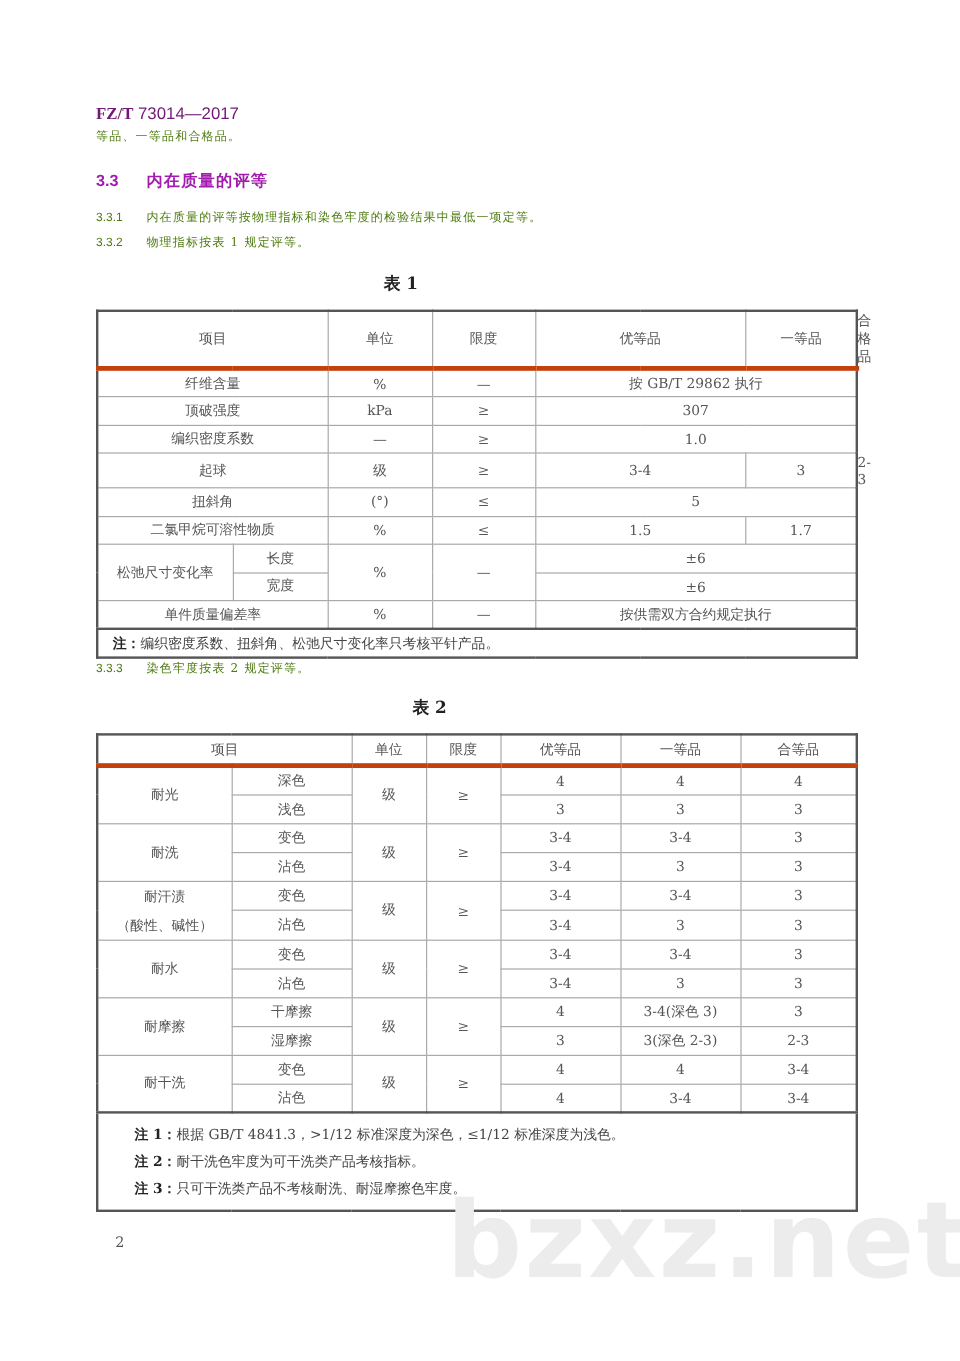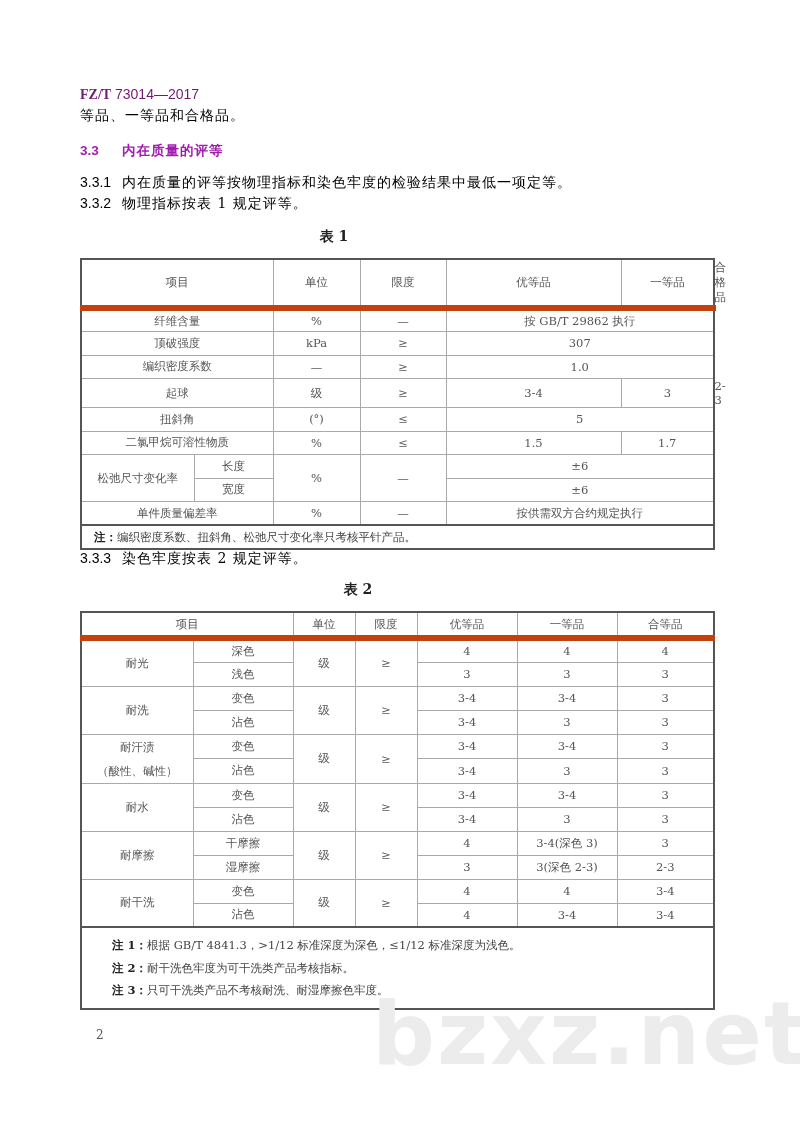--- a/index.html
+++ b/index.html
@@ -1,28 +1,28 @@
 <!DOCTYPE html>
 <html><head>
 <meta charset="utf-8">
 <style>
   html,body{margin:0;padding:0;background:#fff;}
   body{width:800px;height:1134px;position:relative;overflow:hidden;
        font-family:"DejaVu Serif","Liberation Serif",serif;color:#333;}
   .abs{position:absolute;}
   .hdr{left:80px;top:72px;font-size:14px;font-family:"Liberation Sans",sans-serif;color:#701a75;margin-top:14px;}
   .hdr b{font-family:"Liberation Serif",serif;}
-  .txt{font-size:14px;color:#000000;letter-spacing:1px;}
+  .txt{font-size:10px;color:#4d7c0f;letter-spacing:1px;}
   .sec{font-size:13.5px;color:#a21caf;font-weight:bold;letter-spacing:1px;}
   .num{font-family:"Liberation Sans",sans-serif;display:inline-block;width:42px;letter-spacing:0;}
   .cap{font-size:14px;font-weight:bold;color:#222;width:668px;text-align:center;left:0;}
   table{border-collapse:collapse;position:absolute;left:80px;width:633px;table-layout:fixed;}
   td,th{border:1px solid #aaa;text-align:center;font-weight:normal;font-size:11.5px;color:#555;padding:0;}
   table{border:2px solid #555;}
-  tr.head td{border-bottom:6px solid #c2410c;}
+  tr.head td{border-bottom:4px solid #c2410c;}
   tr.note td{border-top:2px solid #555;text-align:left;padding-left:12px;color:#444;margin-top:24px;}
   .note b{color:#222;}
   #t1 tr{height:23.5px;}
   #t1 tr.note{height:24px;}
   #t2 tr{height:24px;}
   #t2 tr.head{height:26px;}
   #t2 .noterow td{height:auto;padding:6px 0 6px 30px;line-height:22.5px;}
   .pg{left:96px;top:1028px;font-size:12px;color:#555;}
   .wm{left:372px;top:982px;font-size:88px;font-weight:bold;font-family:"DejaVu Sans",sans-serif;
       color:#ececec;letter-spacing:2px;}

